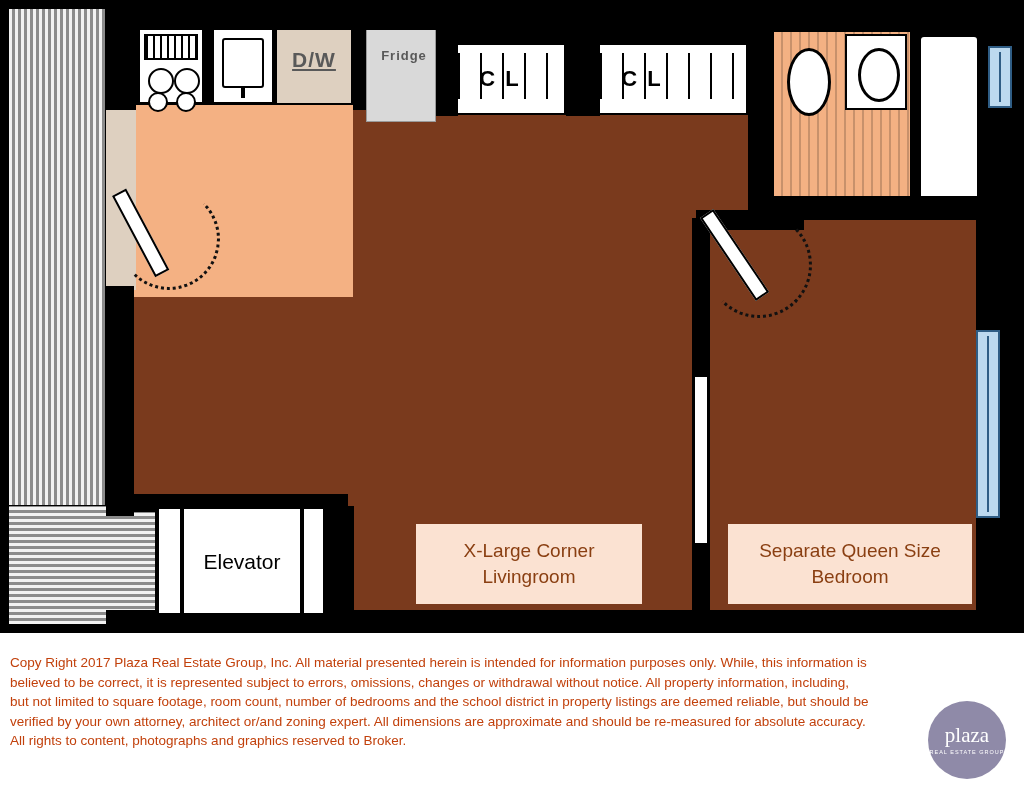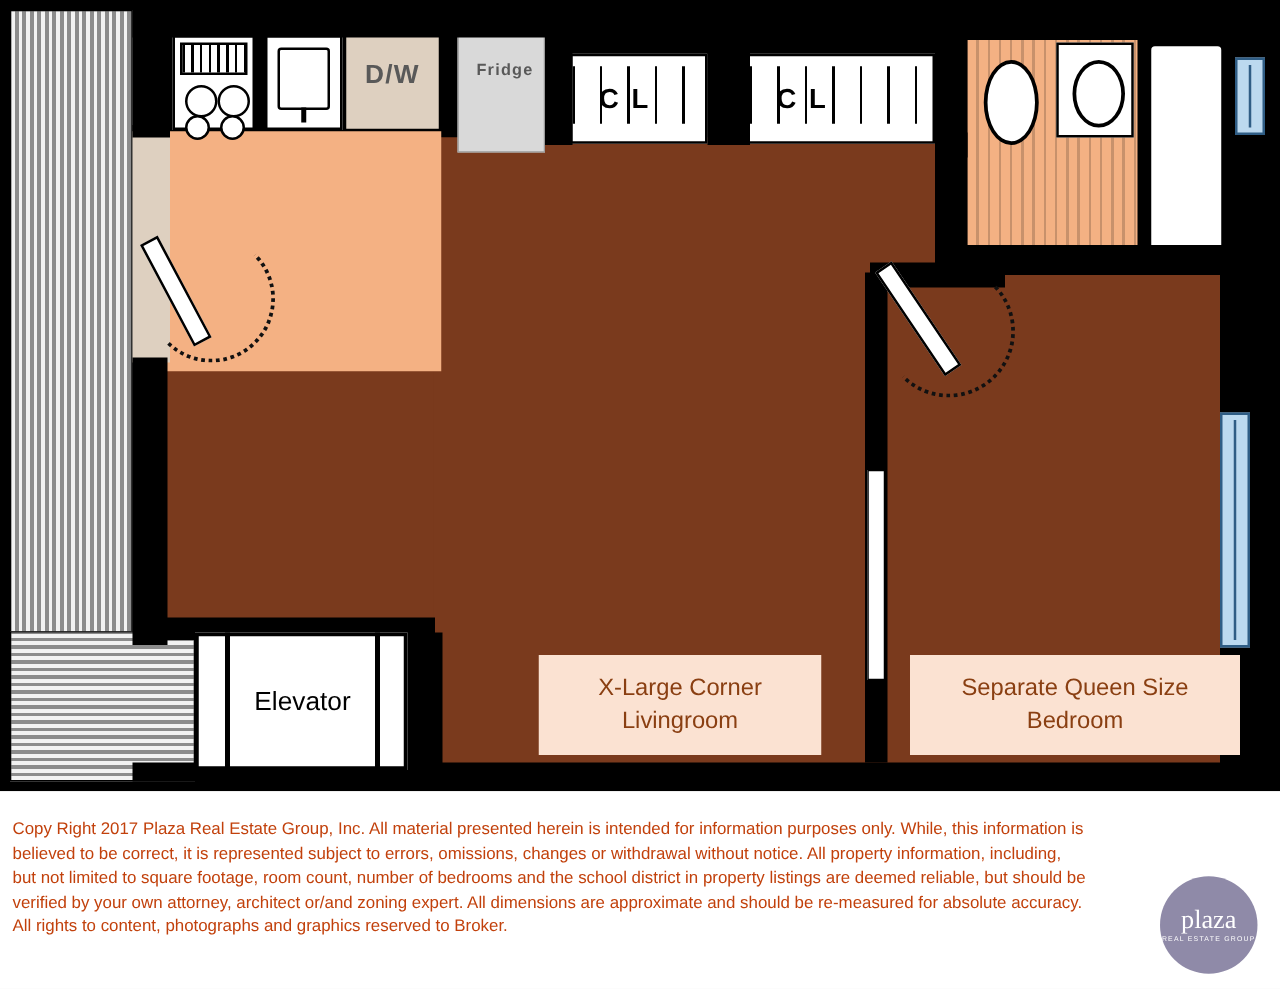--- a/index.html
+++ b/index.html
@@ -332,21 +332,21 @@
     <div class="burner" style="left:8px; top:62px; width:16px; height:16px;"></div>
     <div class="burner" style="left:36px; top:62px; width:16px; height:16px;"></div>
   </div>
 
   <div class="sink" style="left:212px; top:28px; width:62px; height:76px;">
     <div class="sink-basin"></div>
     <div class="sink-tap"></div>
   </div>
 
   <div class="room cream" style="left:276px; top:28px; width:76px; height:76px; border:1px solid #000; box-sizing:border-box;"></div>
-  <div class="appliance-label" style="left:276px; top:45px; width:76px; height:30px; font-size:21px;">D/W</div>
+  <div class="appliance-label" style="left:276px; top:45px; width:76px; height:30px; font-size:21px;text-decoration:underline;">D/W</div>
 
   <div class="room lightgrey" style="left:366px; top:28px; width:70px; height:94px; border:1px solid #9a9a9a; box-sizing:border-box;"></div>
   <div class="appliance-label" style="left:366px; top:42px; width:76px; height:26px; font-size:13px;">Fridge</div>
 
   <div class="closet" style="left:456px; top:43px; width:110px; height:72px;">
     <div class="ticks"></div>
   </div>
   <div class="closet-label" style="left:470px; top:62px; width:60px; height:34px;">C L</div>
 
   <div class="closet" style="left:598px; top:43px; width:150px; height:72px;">
@@ -388,23 +388,23 @@
 
   <div class="window" style="left:976px; top:330px; width:24px; height:188px;"></div>
   <div class="window" style="left:988px; top:46px; width:24px; height:62px;"></div>
 
   <div class="room white" style="left:156px; top:506px; width:170px; height:110px; border:3px solid #000; box-sizing:border-box;"></div>
   <div class="wall" style="left:180px; top:506px; width:4px; height:110px;"></div>
   <div class="wall" style="left:300px; top:506px; width:4px; height:110px;"></div>
   <div class="plain-label" style="left:176px; top:548px; width:132px; height:28px;">Elevator</div>
 
 
-  <div class="label-box" style="left:431px; top:524px; width:226px; height:80px;">X-Large Corner Livingroom</div>
-
-  <div class="label-box" style="left:728px; top:524px; width:264px; height:80px;">Separate Queen Size Bedroom</div>
+  <div class="label-box" style="left:416px; top:524px; width:226px; height:80px;">X-Large Corner Livingroom</div>
+
+  <div class="label-box" style="left:728px; top:524px; width:244px; height:80px;">Separate Queen Size Bedroom</div>
 </div>
 
 <div id="disclaimer">
   <div class="text">Copy Right 2017 Plaza Real Estate Group, Inc.  All material presented herein is intended for information purposes only. While, this information is believed to be correct, it is represented subject to errors, omissions, changes or withdrawal without notice. All property information, including, but not limited to square footage, room count, number of bedrooms and the school district in property listings are deemed reliable, but should be verified by your own attorney, architect or/and zoning expert. All dimensions are approximate and should be re-measured for absolute accuracy. All rights to content, photographs and graphics reserved to Broker.</div>
   <div class="logo">
     <div class="logo-main">plaza</div>
     <div class="logo-sub">REAL ESTATE GROUP</div>
   </div>
 </div>
 

